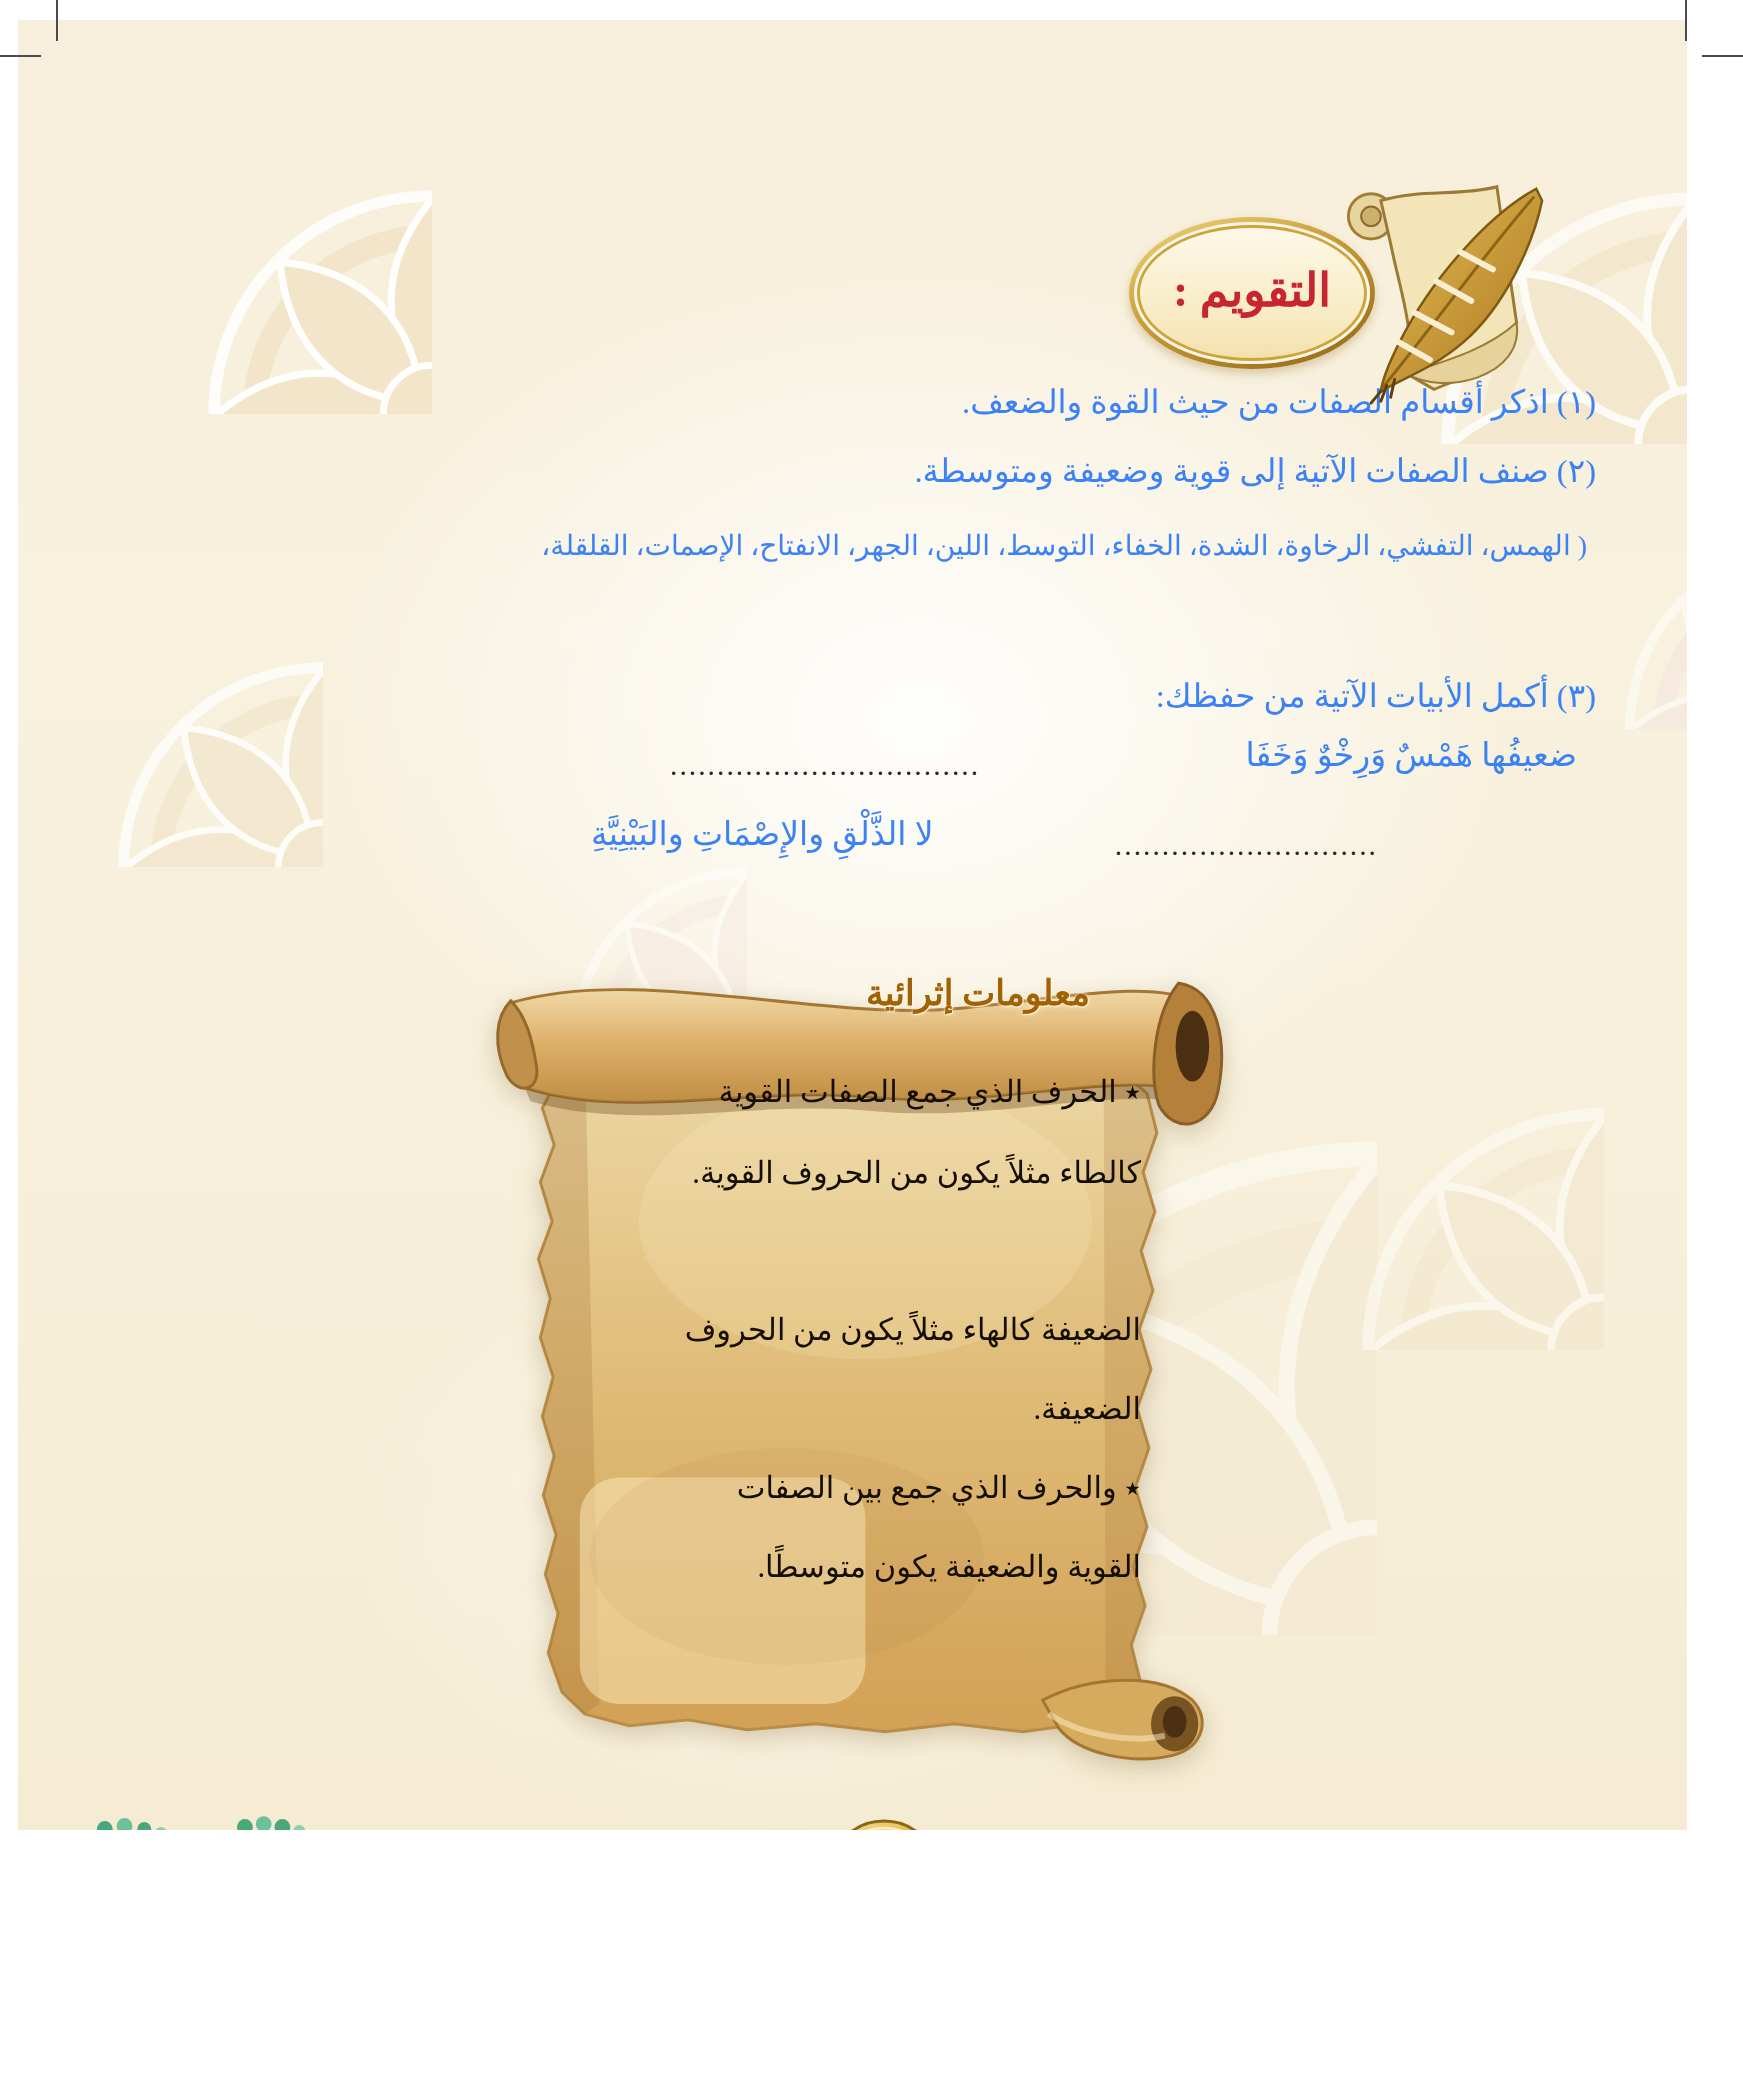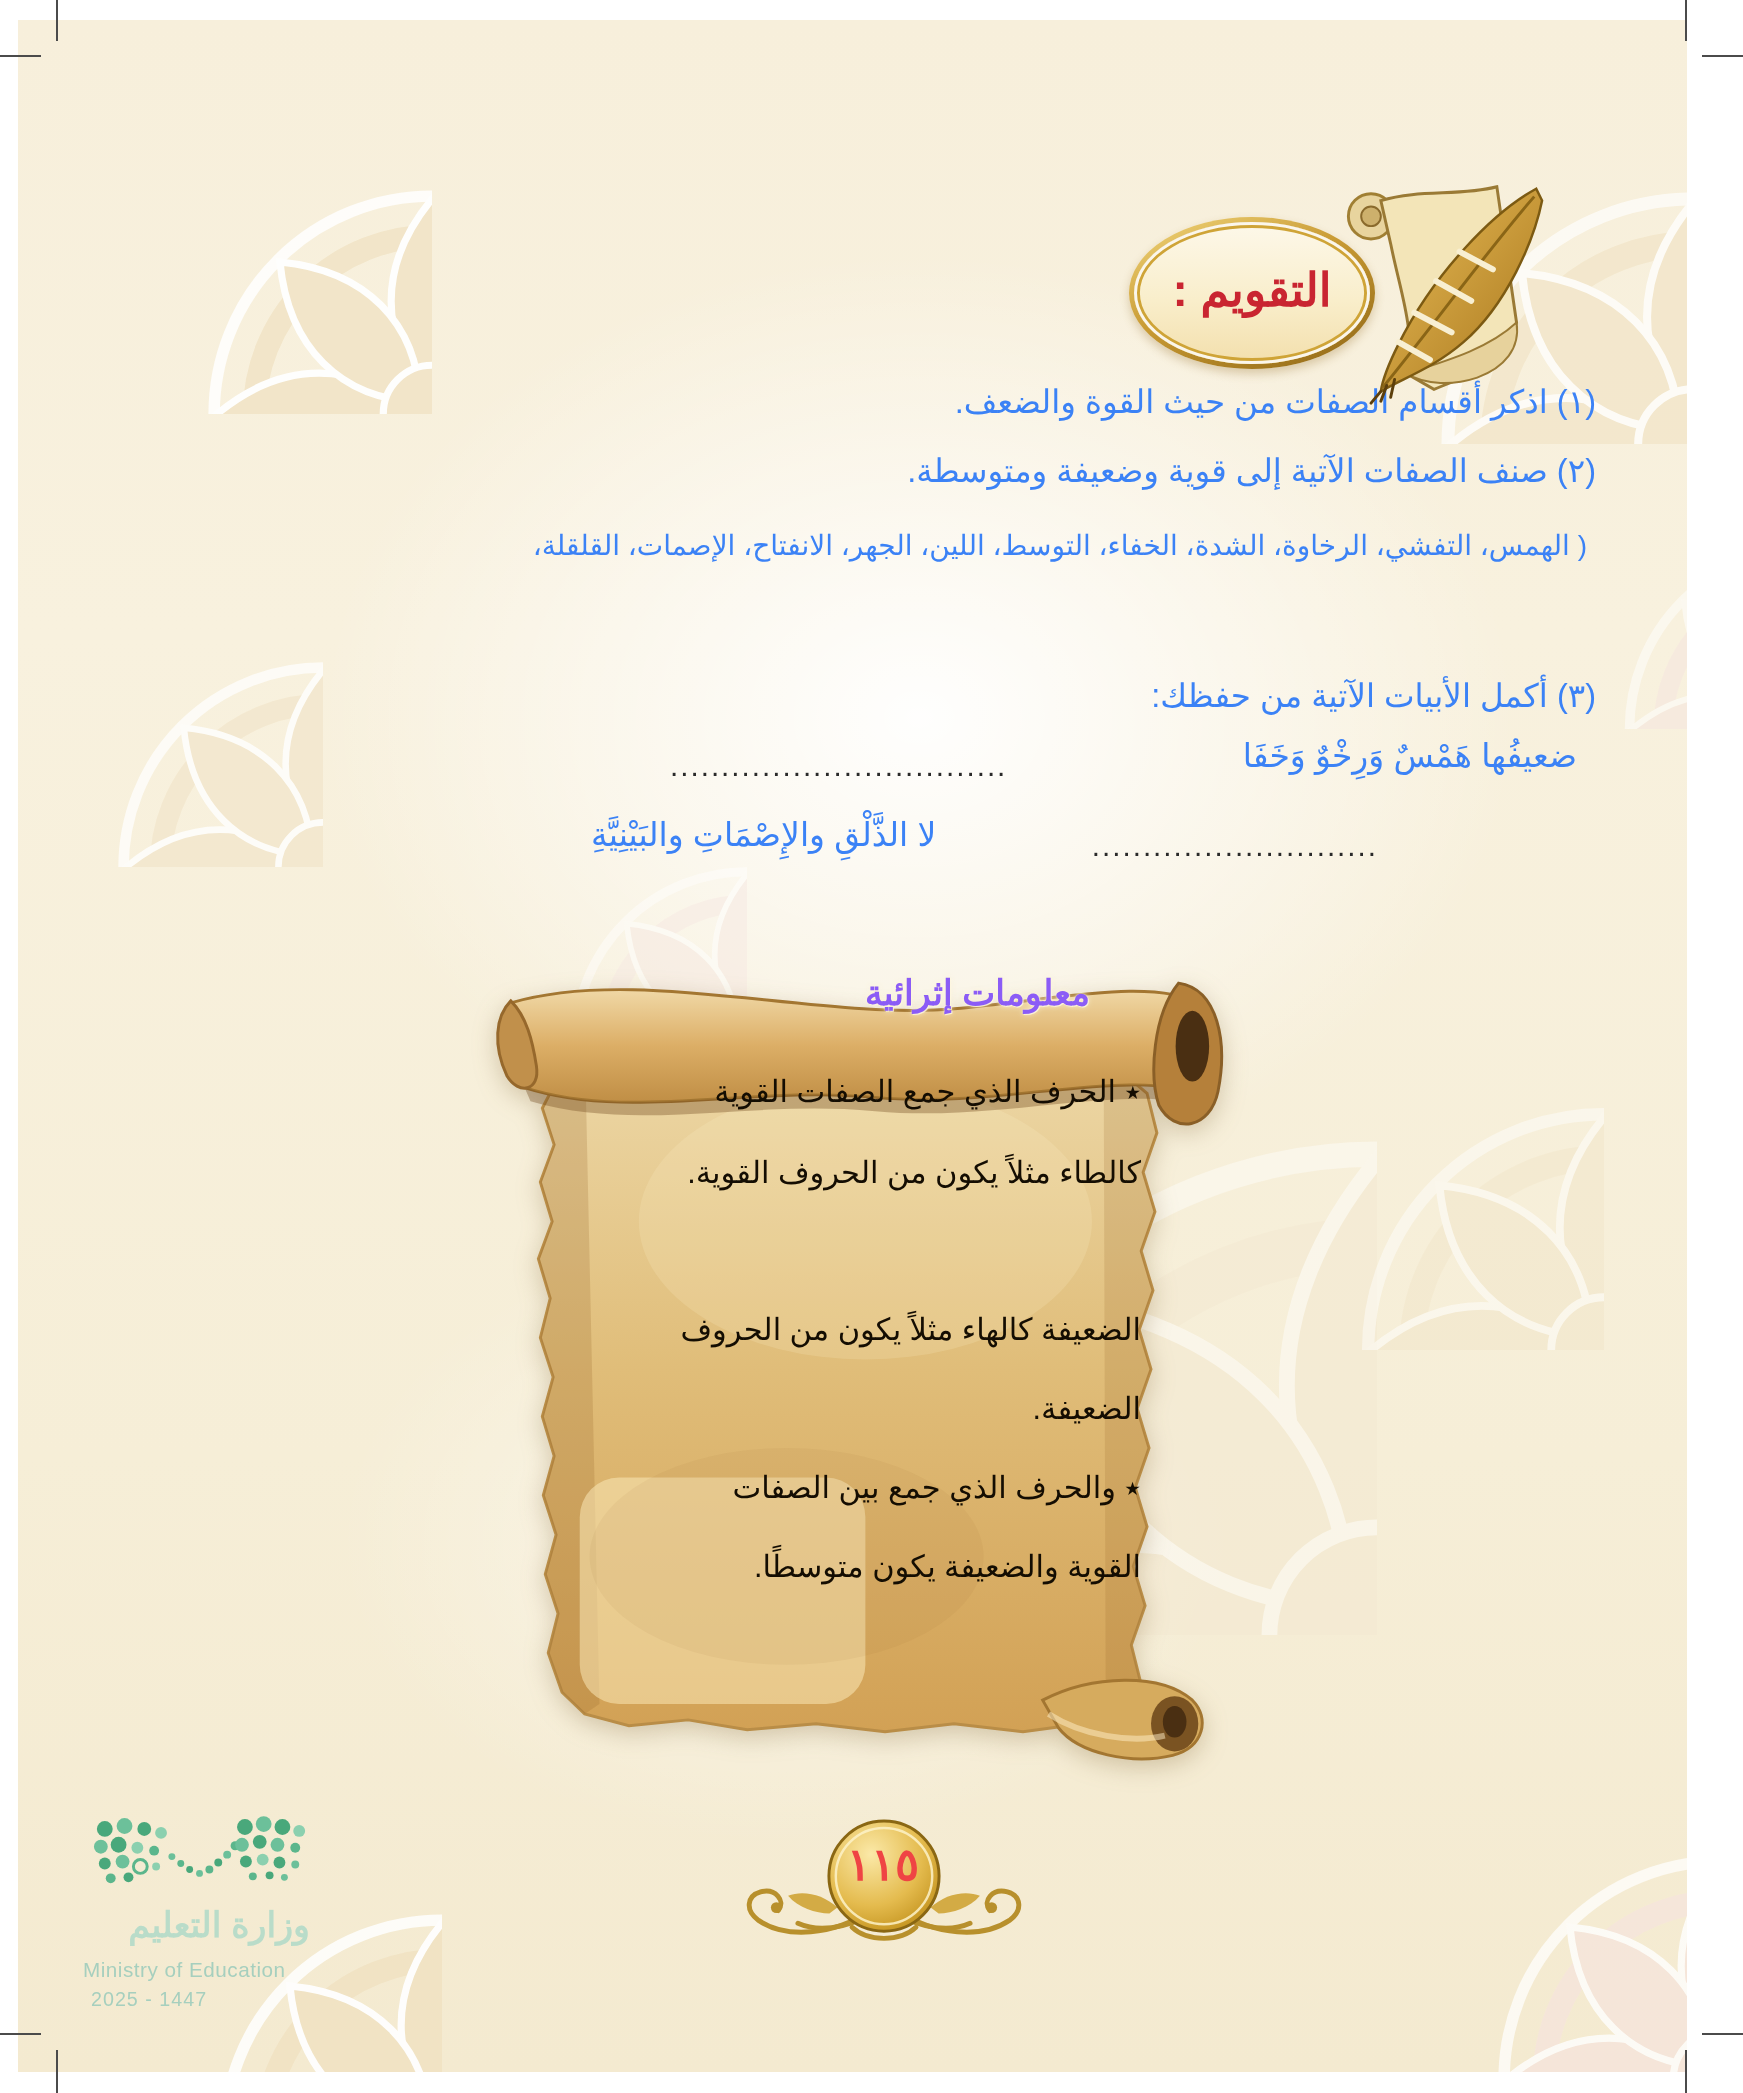--- a/index.html
+++ b/index.html
@@ -1,17 +1,17 @@
 <!DOCTYPE html>
 <html lang="ar"><head>
 <meta charset="utf-8">
 <style>
   html,body{margin:0;padding:0;background:#ffffff;}
-  .page{position:relative;width:1744px;height:2093px;background:#ffffff;overflow:hidden;
-        font-family:Liberation Sans, sans-serif;}
+  .page{position:relative;width:1744px;height:1830px;background:#ffffff;overflow:hidden;
+        font-family:Liberation Serif, serif;}
   .paper{position:absolute;left:17.7px;top:19.7px;width:1669px;height:2052px;overflow:hidden;
     background:
       radial-gradient(ellipse 965px 749px at 54% 34%, rgba(255,255,255,.95), rgba(255,255,255,0) 62%),
       radial-gradient(ellipse 749px 512px at 46% 74%, rgba(255,255,255,.45), rgba(255,255,255,0) 60%),
       linear-gradient(180deg,#f7efdb 0%,#f8f1de 30%,#f6eed7 70%,#f4ead0 100%);}
   .orn{position:absolute;pointer-events:none;}
   .mark{position:absolute;background:#4b4b4b;}
   .ar{position:absolute;direction:rtl;white-space:nowrap;color:#3b82f6;line-height:1.25;}
   .dots{position:absolute;color:#2a2a2a;letter-spacing:2px;white-space:nowrap;}
   
@@ -21,21 +21,21 @@
   .oval-inner{position:absolute;inset:4.9px;border-radius:50%;
         background:linear-gradient(180deg,#fdf8ea 0%,#f9eecb 55%,#f3dfac 100%);
         box-shadow:inset 0 0 0 3px rgba(255,255,255,.9), inset 0 0 0 5.9px #cfa437;
         display:flex;align-items:center;justify-content:center;}
   .oval-label{direction:rtl;font-size:46px;font-weight:bold;color:#c92531;padding-bottom:5.9px;}
   .quill{position:absolute;left:1312px;top:175px;width:236px;height:236px;z-index:2;}
   
   .scroll-svg{position:absolute;left:491px;top:926px;width:733px;height:851px;z-index:2;
               filter:drop-shadow(0 7.9px 11.8px rgba(120,90,40,.28));}
   .scroll-title{position:absolute;right:654px;top:973px;direction:rtl;z-index:4;
-      font-size:35px;font-weight:bold;color:#8b5cf6;white-space:nowrap;
+      font-size:35px;font-weight:bold;color:#a16207;white-space:nowrap;
       text-shadow:0 0 5.9px rgba(252,243,214,.95),0 0 2px #fff6df,1px 1px 0 rgba(255,250,230,.8);}
   .scroll-line{position:absolute;right:603px;direction:rtl;white-space:nowrap;z-index:4;
       font-size:30.5px;color:#140d02;}
   
   .badge-num{position:absolute;left:832px;top:1838px;width:102px;text-align:center;z-index:4;
       font-size:45px;font-weight:bold;color:#ef4444;}
   .flourish{position:absolute;left:734px;top:1817px;width:300px;height:133px;z-index:3;}
   .moe{position:absolute;left:89px;top:1815px;width:225px;height:99px;}
   .moe-ar{position:absolute;left:91px;top:1905px;width:219px;direction:rtl;
       font-size:35px;font-weight:bold;color:#b9dcc9;letter-spacing:1px;}

